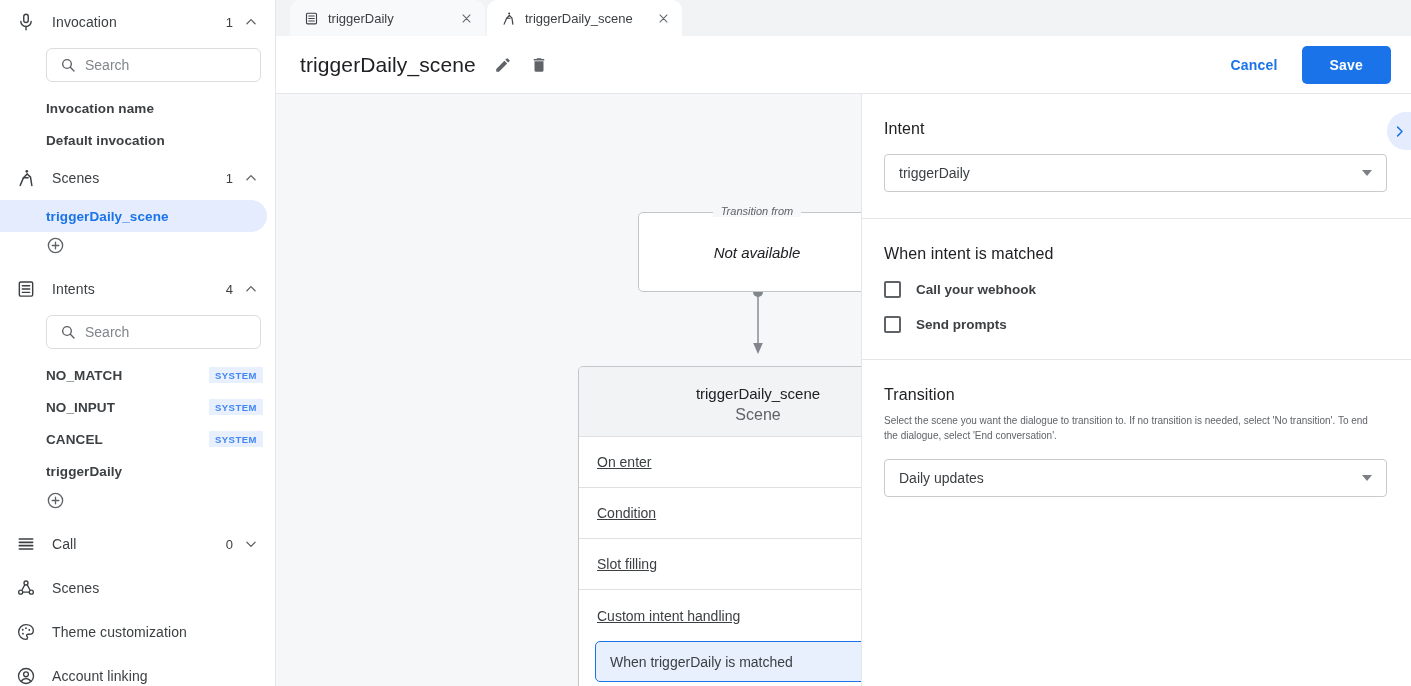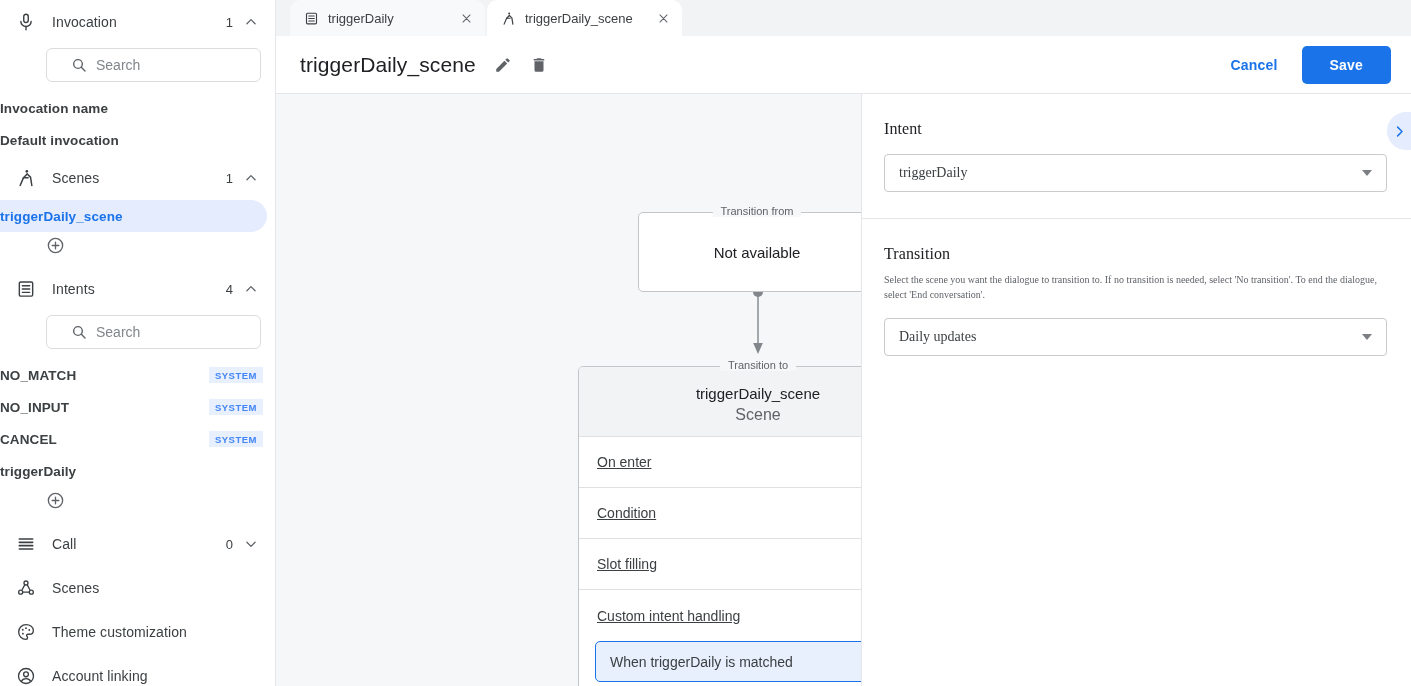--- a/index.html
+++ b/index.html
@@ -29,32 +29,32 @@
   }
   .nav-ico svg { display: block; }
   .nav-label { font-size: 14px; color: #3c4043; flex: 1; letter-spacing: .1px; }
   .nav-count { font-size: 13px; color: #3c4043; margin-right: 10px; }
   .chev { width: 16px; height: 16px; color: #5f6368; display:flex; align-items:center; justify-content:center;}
 
   .search-wrap { padding: 4px 14px 10px 46px; }
   .search-box {
     display: flex; align-items: center; gap: 9px;
     height: 34px; border: 1px solid #dadce0; border-radius: 6px;
-    padding: 0 24px; background: #fff;
+    padding: 0 13px; background: #fff;
   }
   .search-box .s-ico { color: #5f6368; display:flex; }
   .search-box input {
     border: 0; outline: 0; font-size: 14px; color: #3c4043;
     font-family: "Liberation Sans", sans-serif; width: 100%; background: transparent;
   }
   .search-box input::placeholder { color: #80868b; }
 
   .sub-item {
     display: flex; align-items: center;
-    height: 32px; padding-right: 12px;
+    height: 32px; padding-left: 46px; padding-right: 12px;
     font-size: 13.5px; font-weight: bold; color: #3c4043;
     cursor: pointer; letter-spacing: .1px;
   }
   .sub-item .si-text { flex: 1; }
   .sub-item.active {
     background: #e4ecfd; color: #1a73e8;
     border-top-right-radius: 18px; border-bottom-right-radius: 18px;
     margin-right: 8px;
   }
   .badge {
@@ -110,21 +110,21 @@
   }
   .fieldset {
     position: absolute; border: 1px solid #c4c7ca; border-radius: 5px; background: #fff;
   }
   .fieldset > legend {
     position: absolute; top: -8px; left: 0; right: 0; text-align: center;
     font-size: 11px; color: #5f6368;
   }
   .fieldset > legend span { background: #f6f7f9; padding: 0 8px; }
 
-  #node-from { left: 362px; top: 118px; width: 238px; height: 80px; }
+  #node-from { left: 362px; top: 118px; width: 238px; height: 80px; font-style: italic; }
   #node-from .node-title {
     position: absolute; left: 0; right: 0; top: 50%; transform: translateY(-50%);
     text-align: center; font-size: 15px; color: #202124;
   }
 
   #node-scene {
     left: 302px; top: 272px; width: 360px; background: #fff; padding: 0; height: auto;
     box-shadow: 0 1px 2px rgba(60,64,67,.06);
   }
   .scene-head { background: #f1f3f4; padding: 18px 0 12px; border-bottom: 1px solid #e0e0e0;
@@ -149,21 +149,21 @@
   
   .rpanel {
     width: 549px; flex: 0 0 549px; background: #fff; position: relative;
     overflow: hidden; display: flex; flex-direction: column;
   }
   .collapse-tab {
     position: absolute; right: 0; top: 18px; width: 24px; height: 38px;
     background: #e4ecfd; border-top-left-radius: 19px; border-bottom-left-radius: 19px;
     display: flex; align-items: center; justify-content: center; color: #1a73e8; cursor: pointer;
   }
-  .rsec { padding: 26px 24px 26px 22px; border-bottom: 1px solid #e4e6e9; font-family: Liberation Serif, serif; }
+  .rsec { padding: 26px 24px 26px 22px; border-bottom: 1px solid #e4e6e9; }
   .rsec:last-child { border-bottom: 0; }
   .rsec h3 { font-size: 16px; font-weight: normal; color: #202124; letter-spacing: .1px; }
   .rsec .desc { font-size: 10px; color: #5f6368; line-height: 1.45; margin-top: 10px; max-width: 500px; }
   .select {
     margin-top: 16px; height: 38px; border: 1px solid #c8cacc; border-radius: 4px;
     display: flex; align-items: center; padding: 0 14px; font-size: 14px; color: #3c4043;
     cursor: pointer; background: #fff;
   }
   .select .sel-val { flex: 1; }
   .caret { width: 0; height: 0; border-left: 5px solid transparent; border-right: 5px solid transparent;
@@ -413,23 +413,20 @@
         </svg>
 
         <div class="fieldset" id="node-from">
           <legend>
             <span>Transition from</span>
           </legend>
           <div class="node-title">Not available</div>
         </div>
 
         <div class="fieldset" id="node-scene">
-          <legend>
-            <span>Transition to</span>
-          </legend>
           <div class="scene-head">
             <div class="sh-name">triggerDaily_scene</div>
             <div class="sh-sub">Scene</div>
           </div>
 
           <div class="scene-row">
             <span class="sr-label">On enter</span>
 
           </div>
           <div class="scene-row">
@@ -464,20 +461,31 @@
         </div>
 
         <section class="rsec">
           <h3>Intent</h3>
           <div class="select">
             <span class="sel-val">triggerDaily</span>
             <span class="caret"></span>
           </div>
         </section>
 
+        <section class="rsec">
+          <h3>When intent is matched</h3>
+          <label class="check-row">
+            <span class="cbox"></span>
+            <span class="cb-label">Call your webhook</span>
+          </label>
+          <label class="check-row">
+            <span class="cbox"></span>
+            <span class="cb-label">Send prompts</span>
+          </label>
+        </section>
 
         <section class="rsec">
           <h3>Transition</h3>
           <p class="desc">Select the scene you want the dialogue to transition to. If no transition is needed, select 'No transition'. To end the dialogue, select 'End conversation'.</p>
           <div class="select">
             <span class="sel-val">Daily updates</span>
             <span class="caret"></span>
           </div>
         </section>
       </aside>

